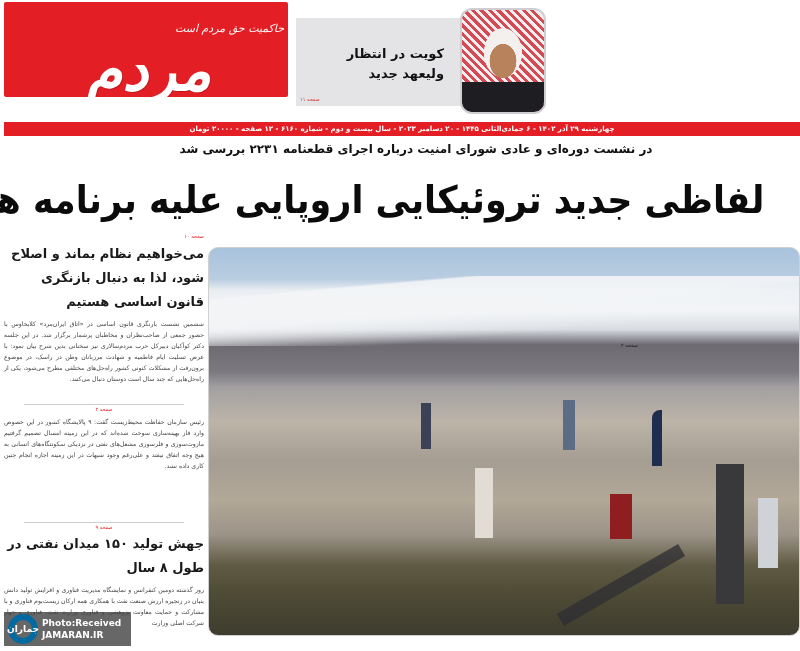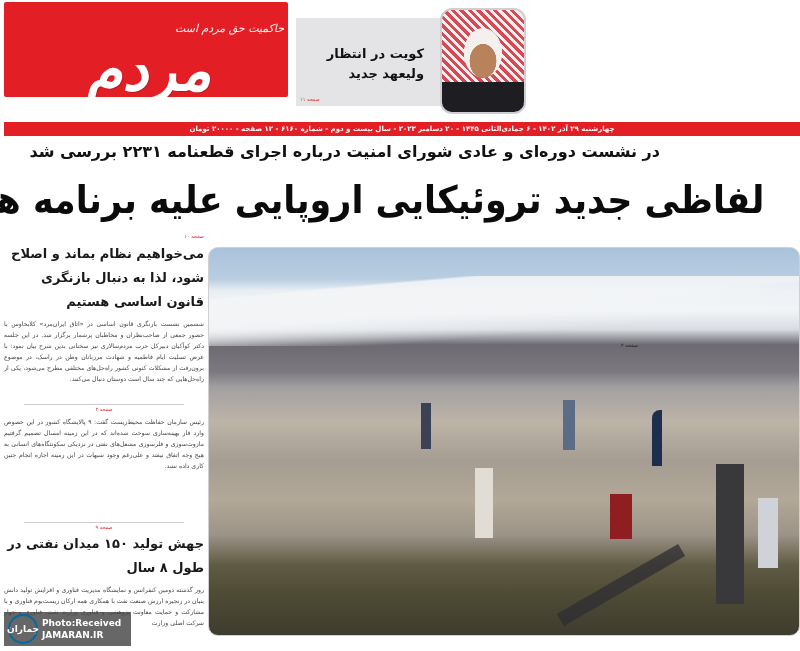--- a/index.html
+++ b/index.html
@@ -21,21 +21,21 @@
   .logo-title {
     position: absolute; left: 10px; top: 28px; width: 270px; height: 80px;
     color: #fff; font-family: "DejaVu Serif", serif; font-size: 58px; font-weight: bold; font-style: italic;
     direction: rtl; text-align: center; line-height: 80px; letter-spacing: -1px;
     text-shadow: 1px 1px 0 rgba(0,0,0,.15);
   }
 
   .teaser {
     position: absolute; top: 18px; height: 88px; background: #e4e4e6;
   }
-  .teaser-1 { left: 296px; width: 230px; }
+  .teaser-1 { left: 296px; width: 250px; }
   .teaser-2 { left: 556px; width: 240px; }
   .teaser-headline {
     position: absolute; direction: rtl; text-align: right;
     font-family: "DejaVu Sans", sans-serif; font-weight: bold; font-size: 13px; line-height: 20px; color: #111;
   }
   .teaser-1 .teaser-headline { right: 102px; top: 26px; width: 150px; }
   .teaser-2 .teaser-headline { right: 96px; top: 26px; width: 140px; }
   .teaser-page {
     position: absolute; left: 4px; bottom: 4px; font-size: 5px; color: #d33; direction: rtl;
   }
@@ -76,22 +76,22 @@
   
   .date-bar {
     position: absolute; left: 4px; top: 122px; width: 796px; height: 14px;
     background: #e31e24; color: #fff; font-size: 7px; line-height: 14px;
     direction: rtl; text-align: center; padding-left: 0; white-space: nowrap; overflow: hidden; font-weight: bold;
   }
   .date-bar span { display: inline-block; direction: rtl; }
 
   
   .kicker {
-    position: absolute; left: 140px; top: 142px; width: 520px;
-    direction: rtl; text-align: center; font-weight: bold; font-size: 16px; color: #111; white-space: nowrap;
+    position: absolute; left: 156px; top: 142px; width: 520px;
+    direction: rtl; text-align: center; font-weight: bold; font-size: 12px; color: #111; white-space: nowrap;
   }
   .main-headline {
     position: absolute; left: 4px; top: 172px; width: 792px; height: 56px;
     direction: rtl; text-align: center; font-family: "DejaVu Sans", sans-serif;
     font-weight: 900; font-size: 38px; line-height: 56px; color: #0b0b0b; letter-spacing: -1px;
     white-space: nowrap; transform: scaleX(0.92); transform-origin: center;
   }
 
   
   .col-left { position: absolute; left: 4px; top: 232px; width: 200px; height: 419px; }
@@ -143,21 +143,21 @@
   }
   .photo-headline .accent { color: #e31e24; }
   .photo-page { position: absolute; left: 412px; top: 94px; font-size: 5px; color: #222; direction: rtl; }
 
   
   .watermark {
     position: absolute; left: 4px; top: 612px; width: 127px; height: 34px;
     background: rgba(70,70,70,.82); display: flex; align-items: center; gap: 4px; padding-left: 4px;
   }
   .wm-logo {
-    width: 30px; height: 30px; border-radius: 50%; border: 2px solid #0369a1;
+    width: 30px; height: 30px; border-radius: 50%; border: 6px solid #0369a1;
     color: #fff; font-size: 9px; font-weight: bold; display: flex; align-items: center; justify-content: center;
   }
   .wm-text { color: #fff; font-size: 9px; line-height: 12px; font-weight: bold; }
 </style>
 </head>
 <body>
 
 <div class="page">
 
   <div class="logo-box">

